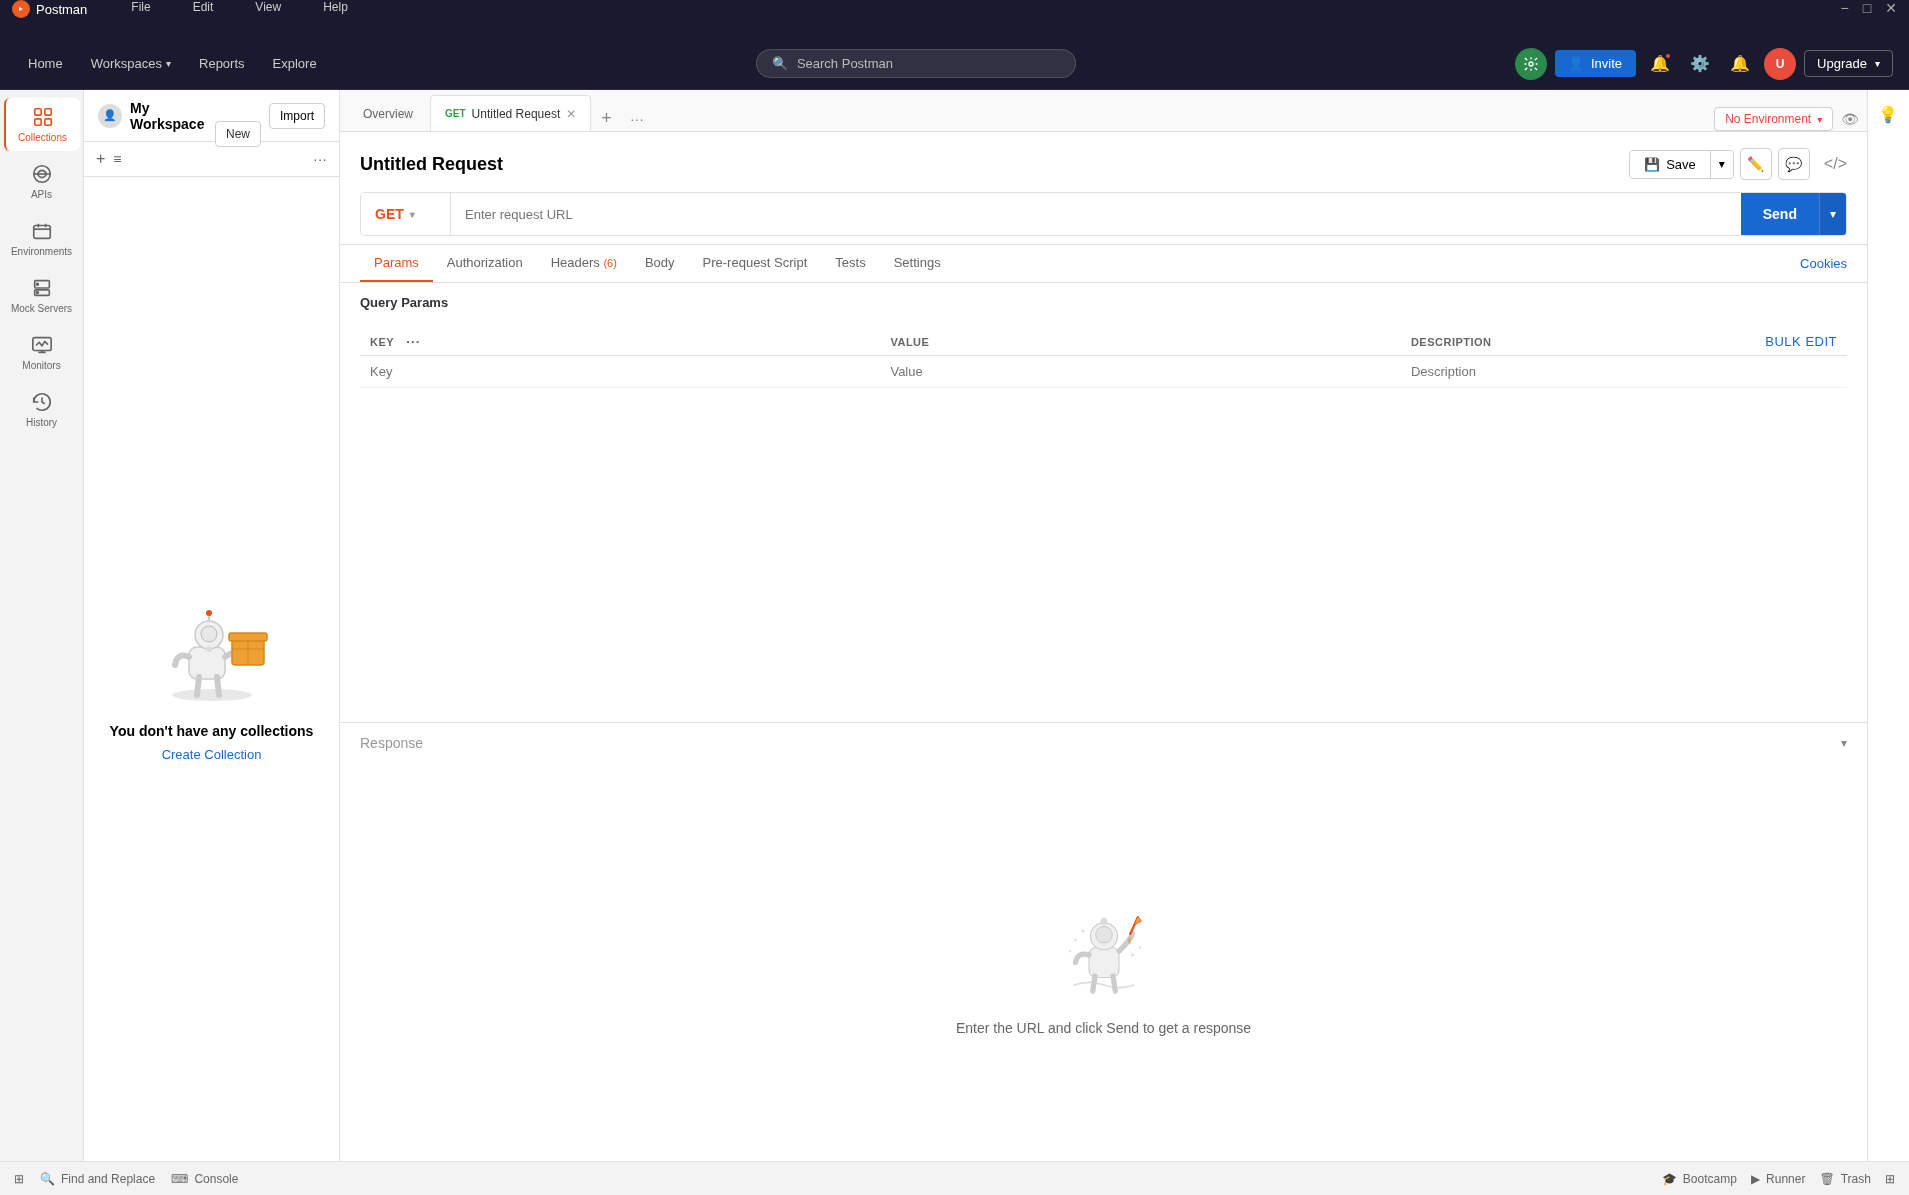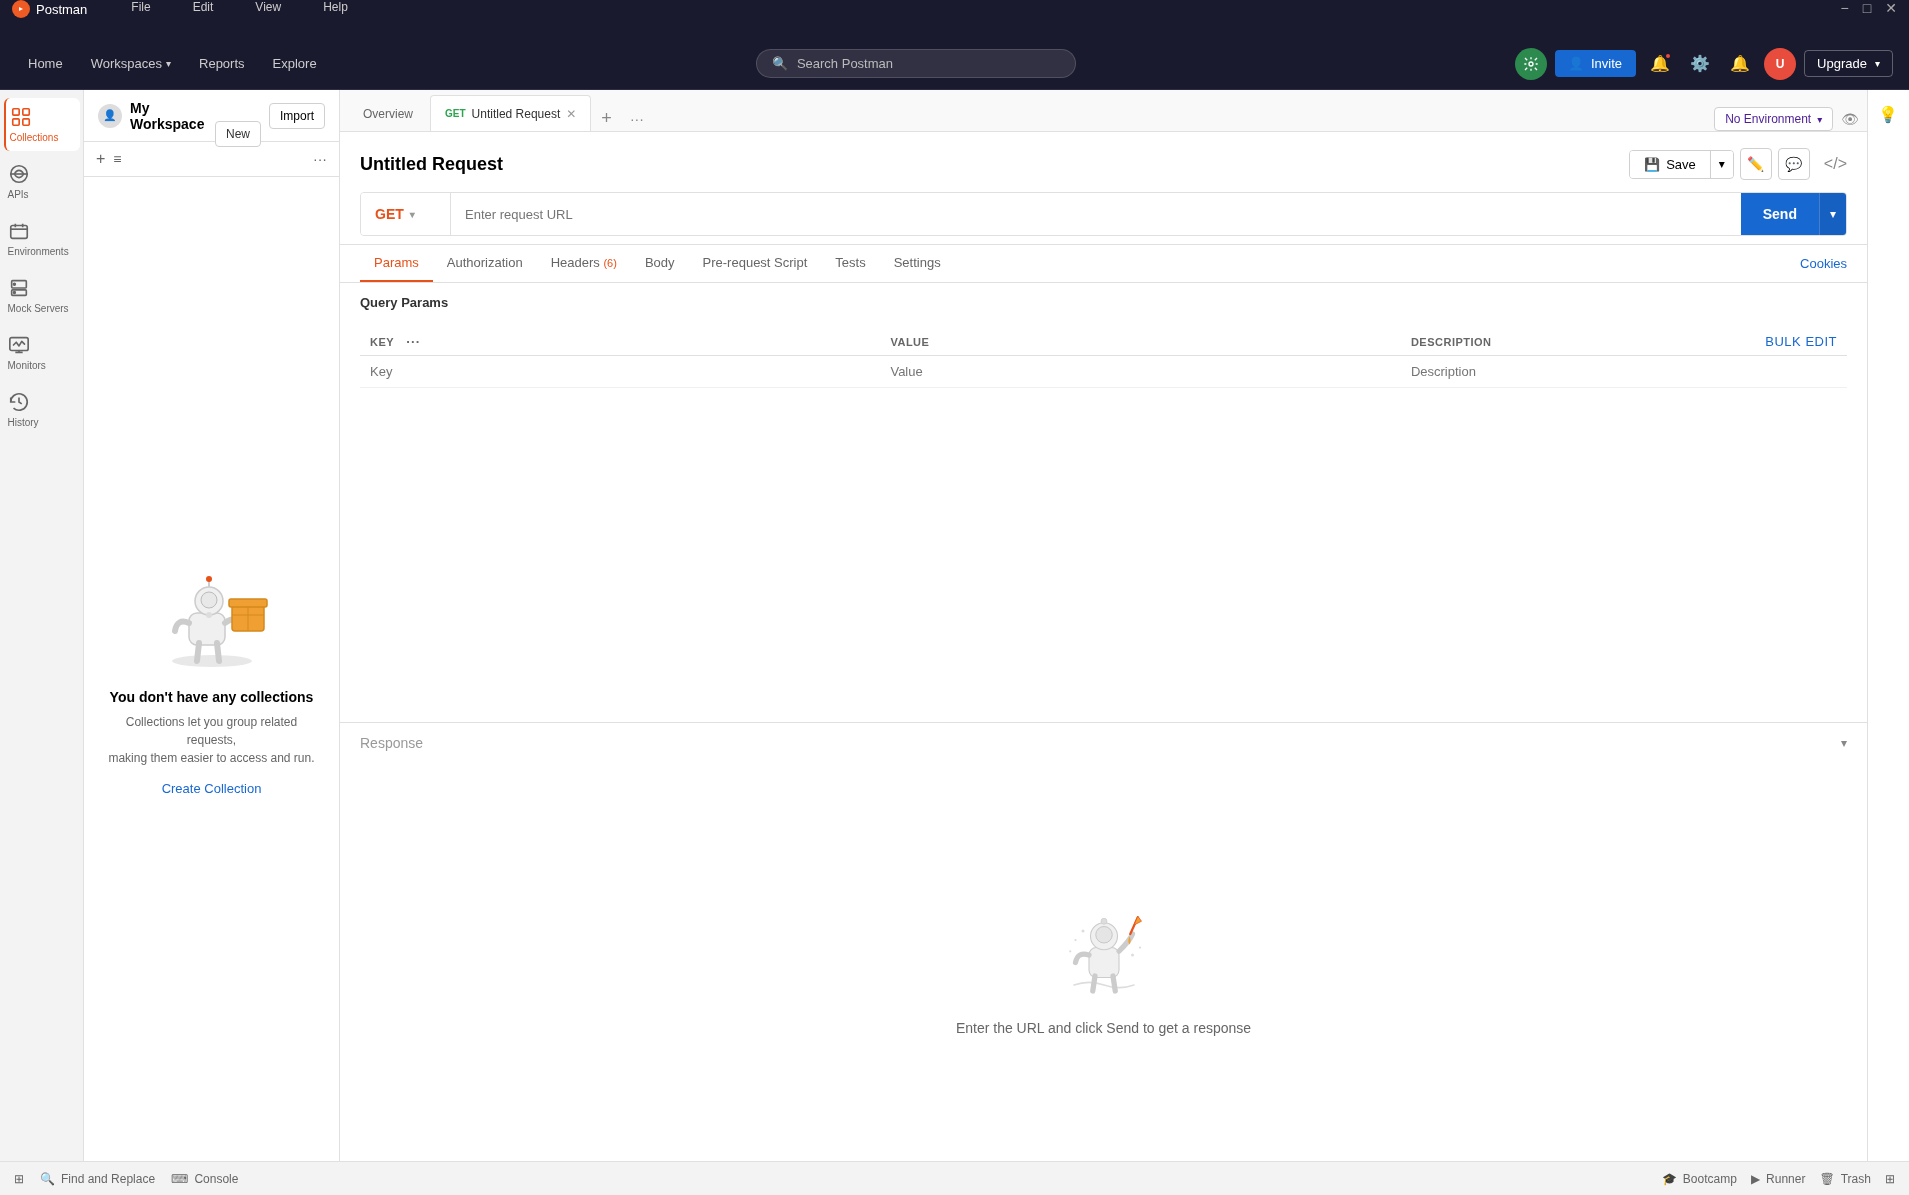--- a/index.html
+++ b/index.html
@@ -116,21 +116,21 @@
       display: flex;
       flex-direction: column;
       align-items: center;
       padding-top: 8px;
       gap: 4px;
     }
     .sidebar-icon-item {
       width: 76px;
       display: flex;
       flex-direction: column;
-      align-items: flex-start;
+      align-items: center;
       padding: 8px 4px;
       border-radius: 6px;
       cursor: pointer;
       color: #666;
       font-size: 10px;
       gap: 4px;
     }
     .sidebar-icon-item.active { background: #fff; color: #e8521a; border-left: 2px solid #e8521a; }
     .sidebar-icon-item svg { width: 22px; height: 22px; }
 
@@ -222,21 +222,21 @@
     }
     .tab-item .close-tab { color: #999; font-size: 12px; cursor: pointer; }
     .tab-add-btn { padding: 4px 8px; cursor: pointer; color: #888; font-size: 18px; line-height: 1; }
     .tab-more-btn { padding: 4px 8px; cursor: pointer; color: #888; font-size: 14px; }
     .tab-right { margin-left: auto; display: flex; align-items: center; gap: 8px; }
     .env-select {
       border: 1px solid #d0d0d0;
       border-radius: 4px;
       padding: 4px 10px;
       font-size: 12px;
-      color: #4c1d95;
+      color: #ef4444;
       cursor: pointer;
       display: flex; align-items: center; gap: 6px;
       background: #fff;
     }
     .env-eye-btn { cursor: pointer; color: #888; font-size: 14px; }
 
     
     #request-area {
       padding: 16px 20px 8px;
       border-bottom: 1px solid #e0e0e0;
@@ -562,23 +562,20 @@
         <rect x="85" y="60" width="32" height="28" rx="3" fill="#f0a033" stroke="#d4891c" stroke-width="1.5"></rect>
         <line x1="85" y1="72" x2="117" y2="72" stroke="#d4891c" stroke-width="1"></line>
         <line x1="101" y1="60" x2="101" y2="88" stroke="#d4891c" stroke-width="1"></line>
 
         <rect x="82" y="56" width="38" height="8" rx="2" fill="#f0a033" stroke="#d4891c" stroke-width="1.5"></rect>
 
         <line x1="62" y1="44" x2="62" y2="38" stroke="#ccc" stroke-width="2"></line>
         <circle cx="62" cy="36" r="3" fill="#e8521a"></circle>
       </svg>
       <div class="empty-title">You don't have any collections</div>
-      <div class="empty-desc">
-        Collections let you group related requests,<br>making them easier to access and run.
-      </div>
       <span class="create-link">Create Collection</span>
     </div>
   </div>
 
   <div id="content-area">
 
     <div id="tab-bar">
       <div class="tab-item">
         <span>Overview</span>
       </div>

